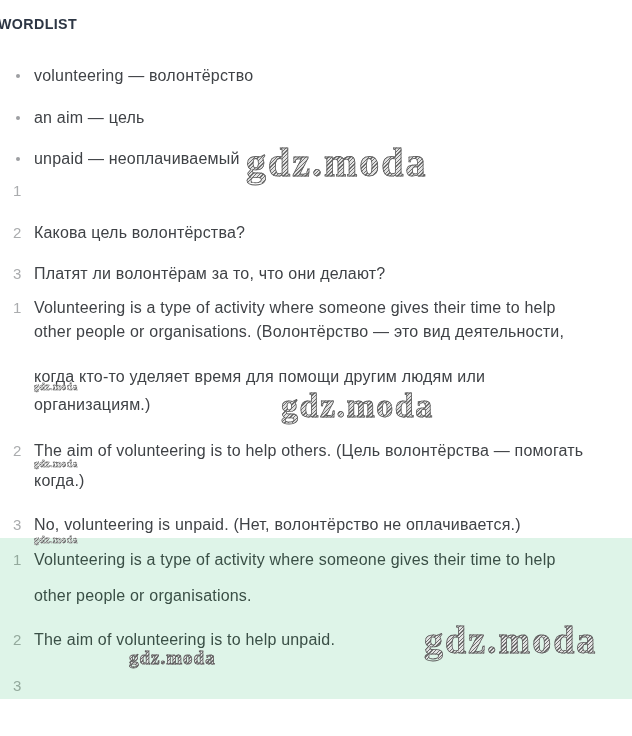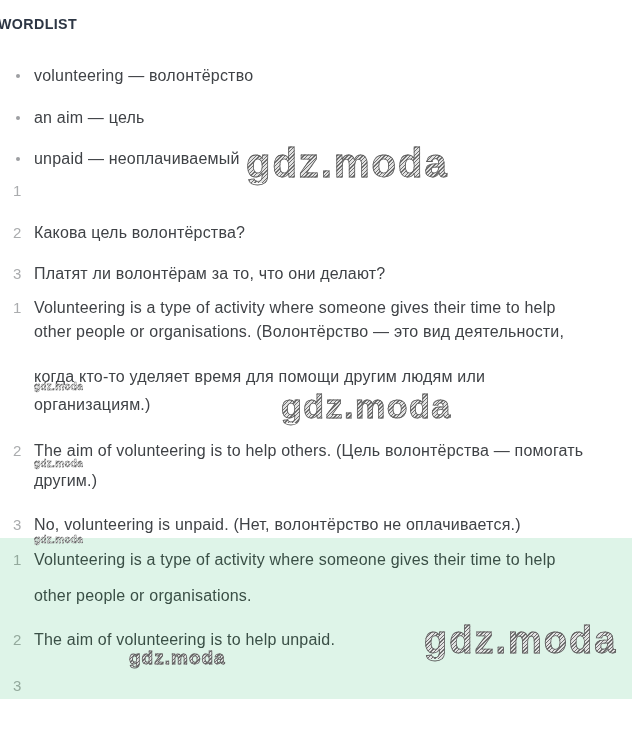--- a/index.html
+++ b/index.html
@@ -60,21 +60,21 @@
     left: 0;
     top: 538px;
     width: 632px;
     height: 161px;
     background: #def4e8;
   }
   .green { color: #3a4f46; }
   .green .num { color: #93a99c; }
   .wm {
     position: absolute;
-    font-family: Liberation Sans, sans-serif;
+    font-family: Liberation Serif, serif;
     font-weight: 700;
     line-height: 1;
     color: #8f8f8f;
     -webkit-text-stroke: 0.8px #5e5e5e;
     white-space: nowrap;
     z-index: 5;
   }
   @supports ((-webkit-background-clip: text) or (background-clip: text)) {
     .wm {
       color: transparent;
@@ -133,21 +133,21 @@
   </div>
   <div class="line" style="top:395px">
     <span>организациям.)</span>
   </div>
 
   <div class="line" style="top:441px">
     <span class="num">2</span>
     <span>The aim of volunteering is to help others. (Цель волонтёрства — помогать</span>
   </div>
   <div class="line" style="top:471px">
-    <span>другим.)</span>
+    <span>когда.)</span>
   </div>
 
   <div class="line" style="top:515px">
     <span class="num">3</span>
     <span>No, volunteering is unpaid. (Нет, волонтёрство не оплачивается.)</span>
   </div>
 
   <div class="green-block"></div>
 
   <div class="line green" style="top:550px">

